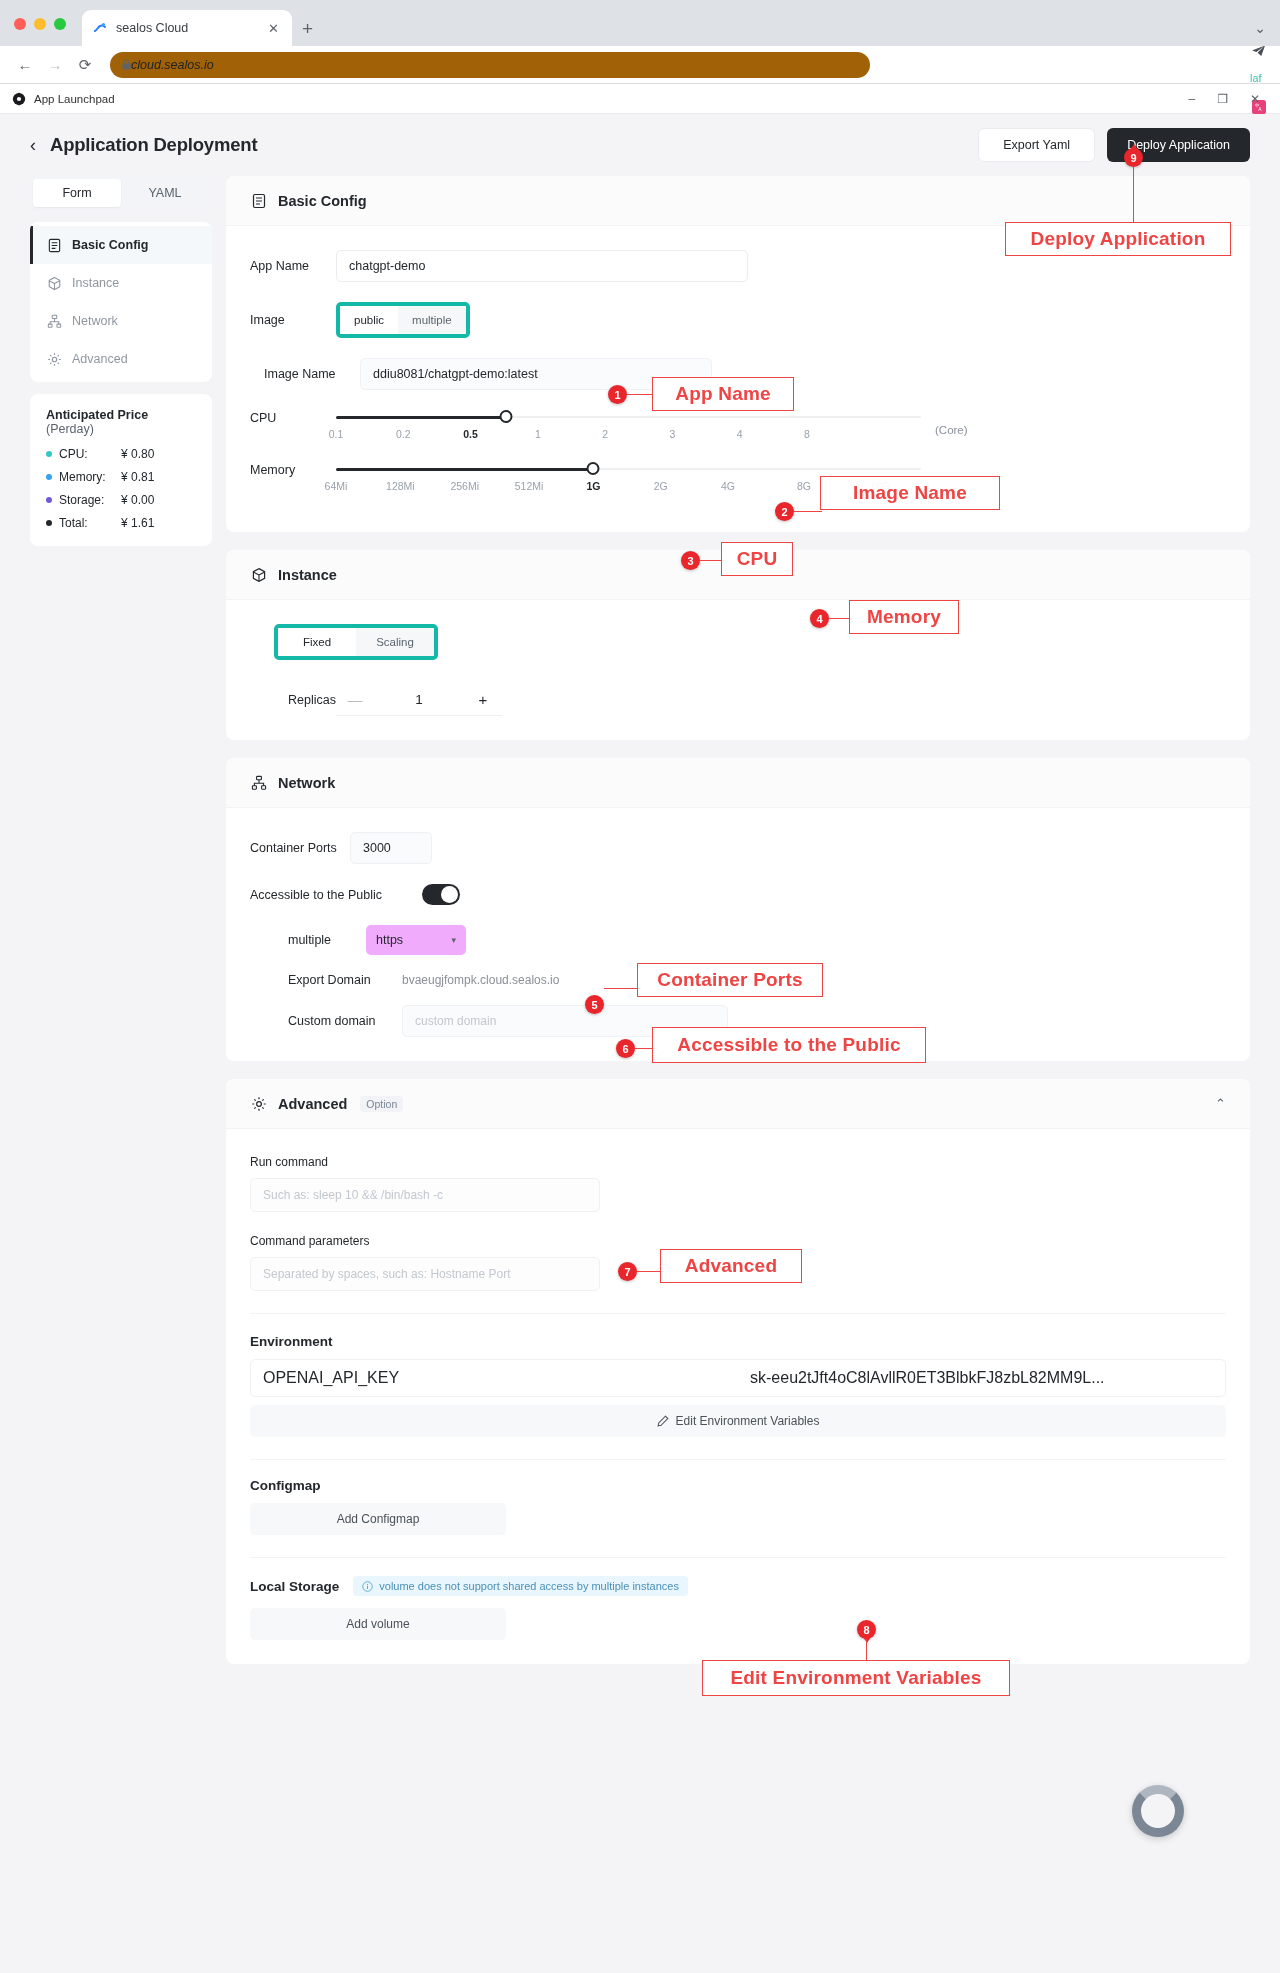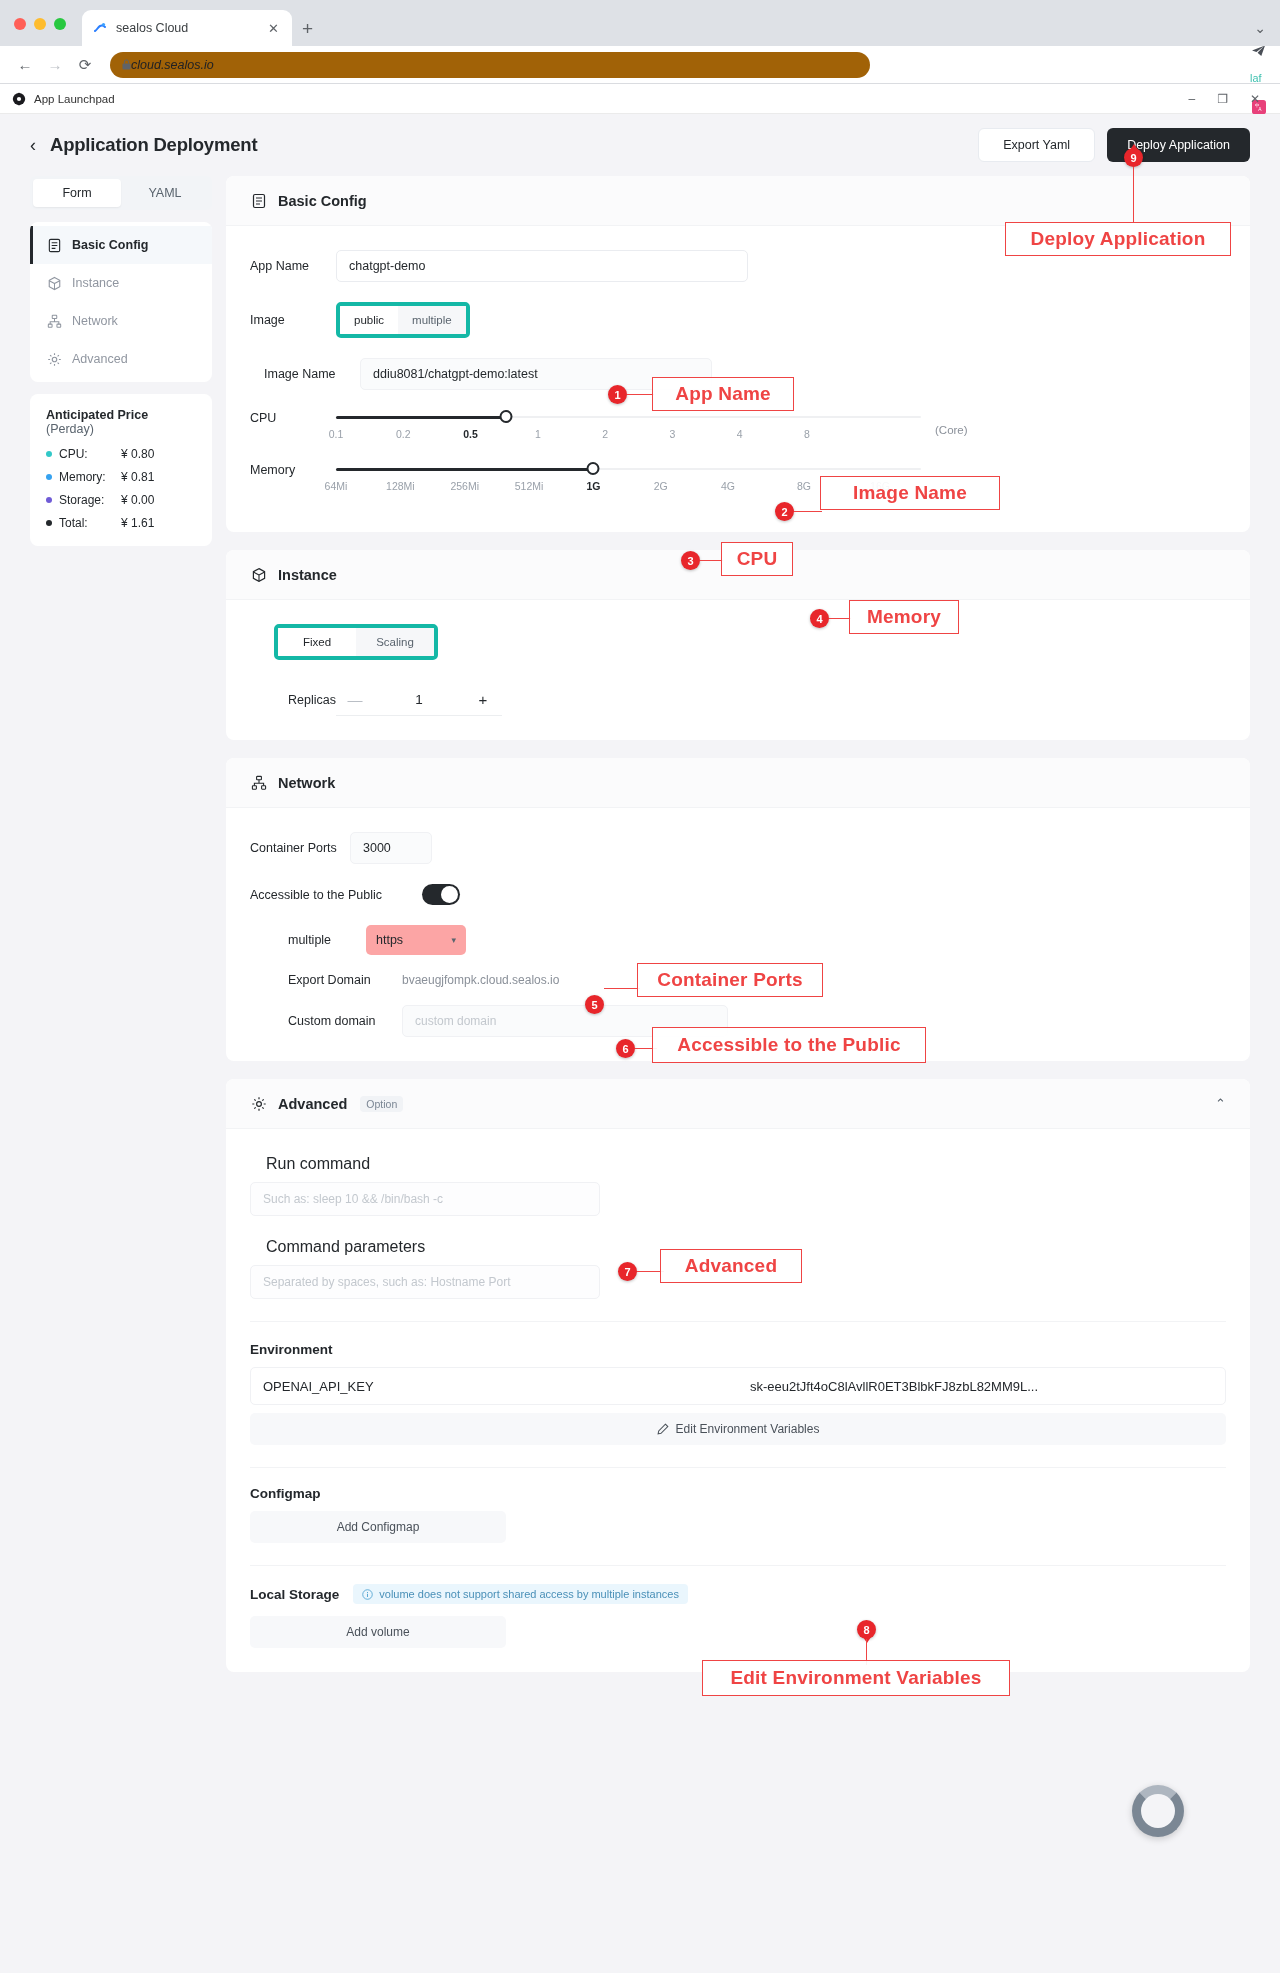--- a/index.html
+++ b/index.html
@@ -174,44 +174,44 @@
 
   
   .toggle {
     width: 38px; height: 21px; border-radius: 11px; background: #24282c;
     position: relative; cursor: pointer; flex: 0 0 38px;
   }
   .toggle .knob { position: absolute; top: 2px; right: 2px; width: 17px; height: 17px;
                   border-radius: 50%; background: #fff; }
 
   .select-box {
-    height: 30px; width: 100px; background: #fca5a5; border-radius: 5px;
+    height: 30px; width: 100px; background: #f0abfc; border-radius: 5px;
     display: flex; align-items: center; justify-content: space-between;
     padding: 0 10px; font-size: 12.5px; color: #24282c; cursor: pointer;
   }
   .select-caret { font-size: 9px; color: #5a646e; }
   .static-val { font-size: 12px; color: #8a9099; }
   .placeholder-input {
     height: 32px; width: 326px; background: #fafbfc; border: 1px solid #f0f1f4;
     border-radius: 5px; display: flex; align-items: center; padding: 0 12px;
     font-size: 12px; color: #c3c8ce;
   }
 
   
-  .field-label { font-size: 16px; color: #24282c; margin-bottom: 9px; margin-left: 16px; }
+  .field-label { font-size: 12px; color: #24282c; margin-bottom: 9px; }
   .line-input {
     height: 34px; width: 350px; border: 1px solid #f0f1f4; border-radius: 5px;
     background: #fdfdfe; display: flex; align-items: center; padding: 0 12px;
     font-size: 12px; color: #c3c8ce; margin-bottom: 22px;
   }
   .hr { height: 1px; background: #f2f3f5; margin: 8px 0 20px 0; }
   .sec-title { font-size: 13.5px; font-weight: 700; color: #24282c; margin-bottom: 10px; }
 
   .env-table { border: 1px solid #f0f1f4; border-radius: 5px; overflow: hidden; }
-  .env-row { display: flex; height: 36px; align-items: center; font-size: 13px; color: #24282c; }
+  .env-row { display: flex; height: 36px; align-items: center; font-size: 16px; color: #24282c; }
   .env-key { flex: 0 0 50%; padding-left: 12px; }
   .env-val { flex: 1; padding-left: 12px; overflow: hidden; white-space: nowrap; }
 
   .wide-btn {
     height: 32px; background: #f7f8fa; border-radius: 5px; display: flex;
     align-items: center; justify-content: center; gap: 7px;
     font-size: 12px; color: #4a5159; cursor: pointer; position: relative;
   }
   .add-btn {
     height: 32px; width: 256px; background: #f7f8fa; border-radius: 5px;

